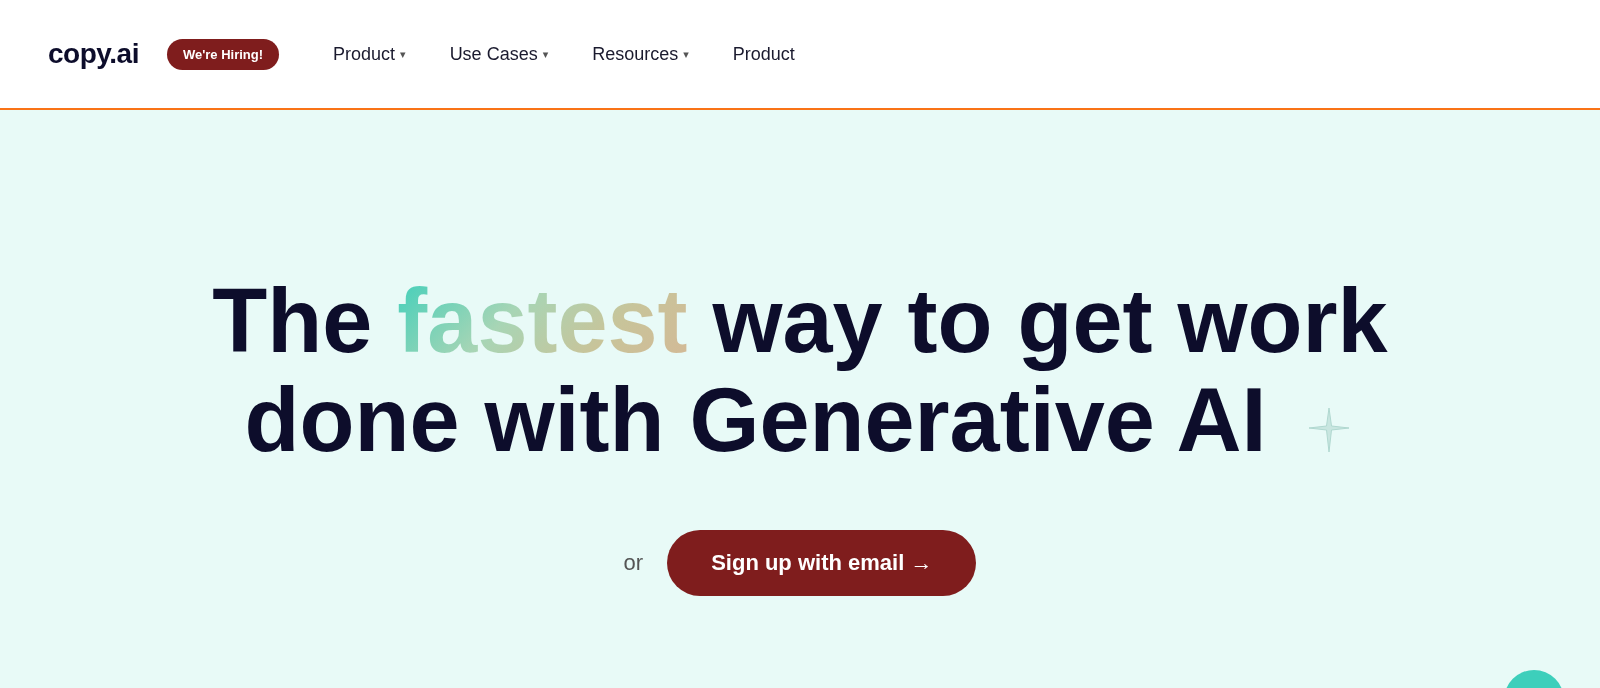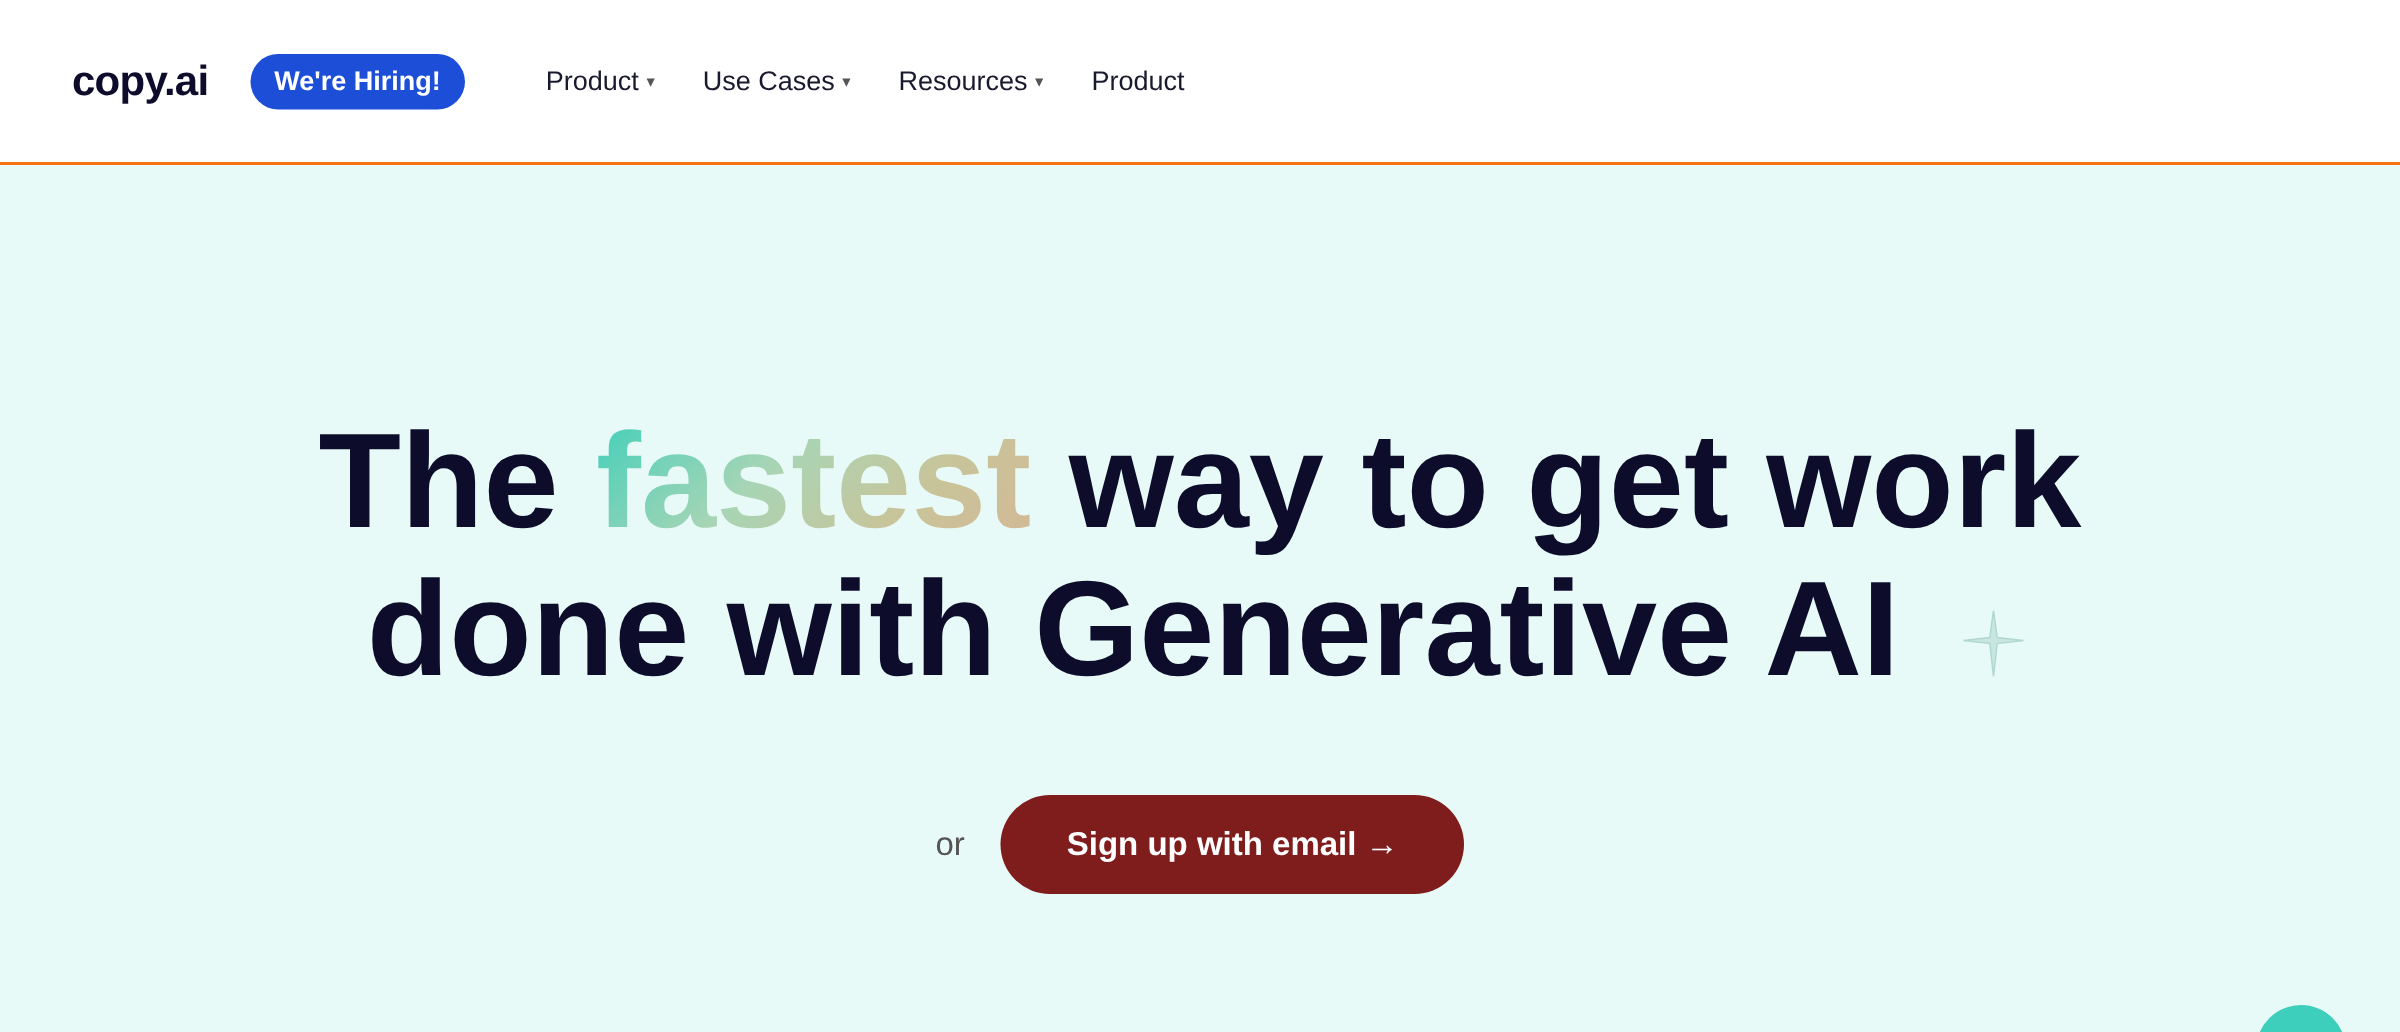--- a/index.html
+++ b/index.html
@@ -15,33 +15,33 @@
       border-bottom: 2px solid #f97316;
     }
     .nav-logo {
       font-size: 28px;
       font-weight: 800;
       color: #0d0d2b;
       margin-right: 28px;
       letter-spacing: -0.5px;
     }
     .hiring-badge {
-      background: #1d4ed8;
-      color: #fff;
-      font-size: 18px;
+      background: #7f1d1d;
+      color: #fff;
+      font-size: 13px;
       font-weight: 600;
       padding: 8px 16px;
       border-radius: 50px;
       margin-right: 40px;
       white-space: nowrap;
     }
     .nav-links {
       display: flex;
       align-items: center;
-      gap: 4px;
+      gap: 16px;
       flex: 1;
     }
     .nav-item {
       display: flex;
       align-items: center;
       gap: 5px;
       font-size: 18px;
       color: #1a1a2e;
       padding: 8px 14px;
       cursor: pointer;

